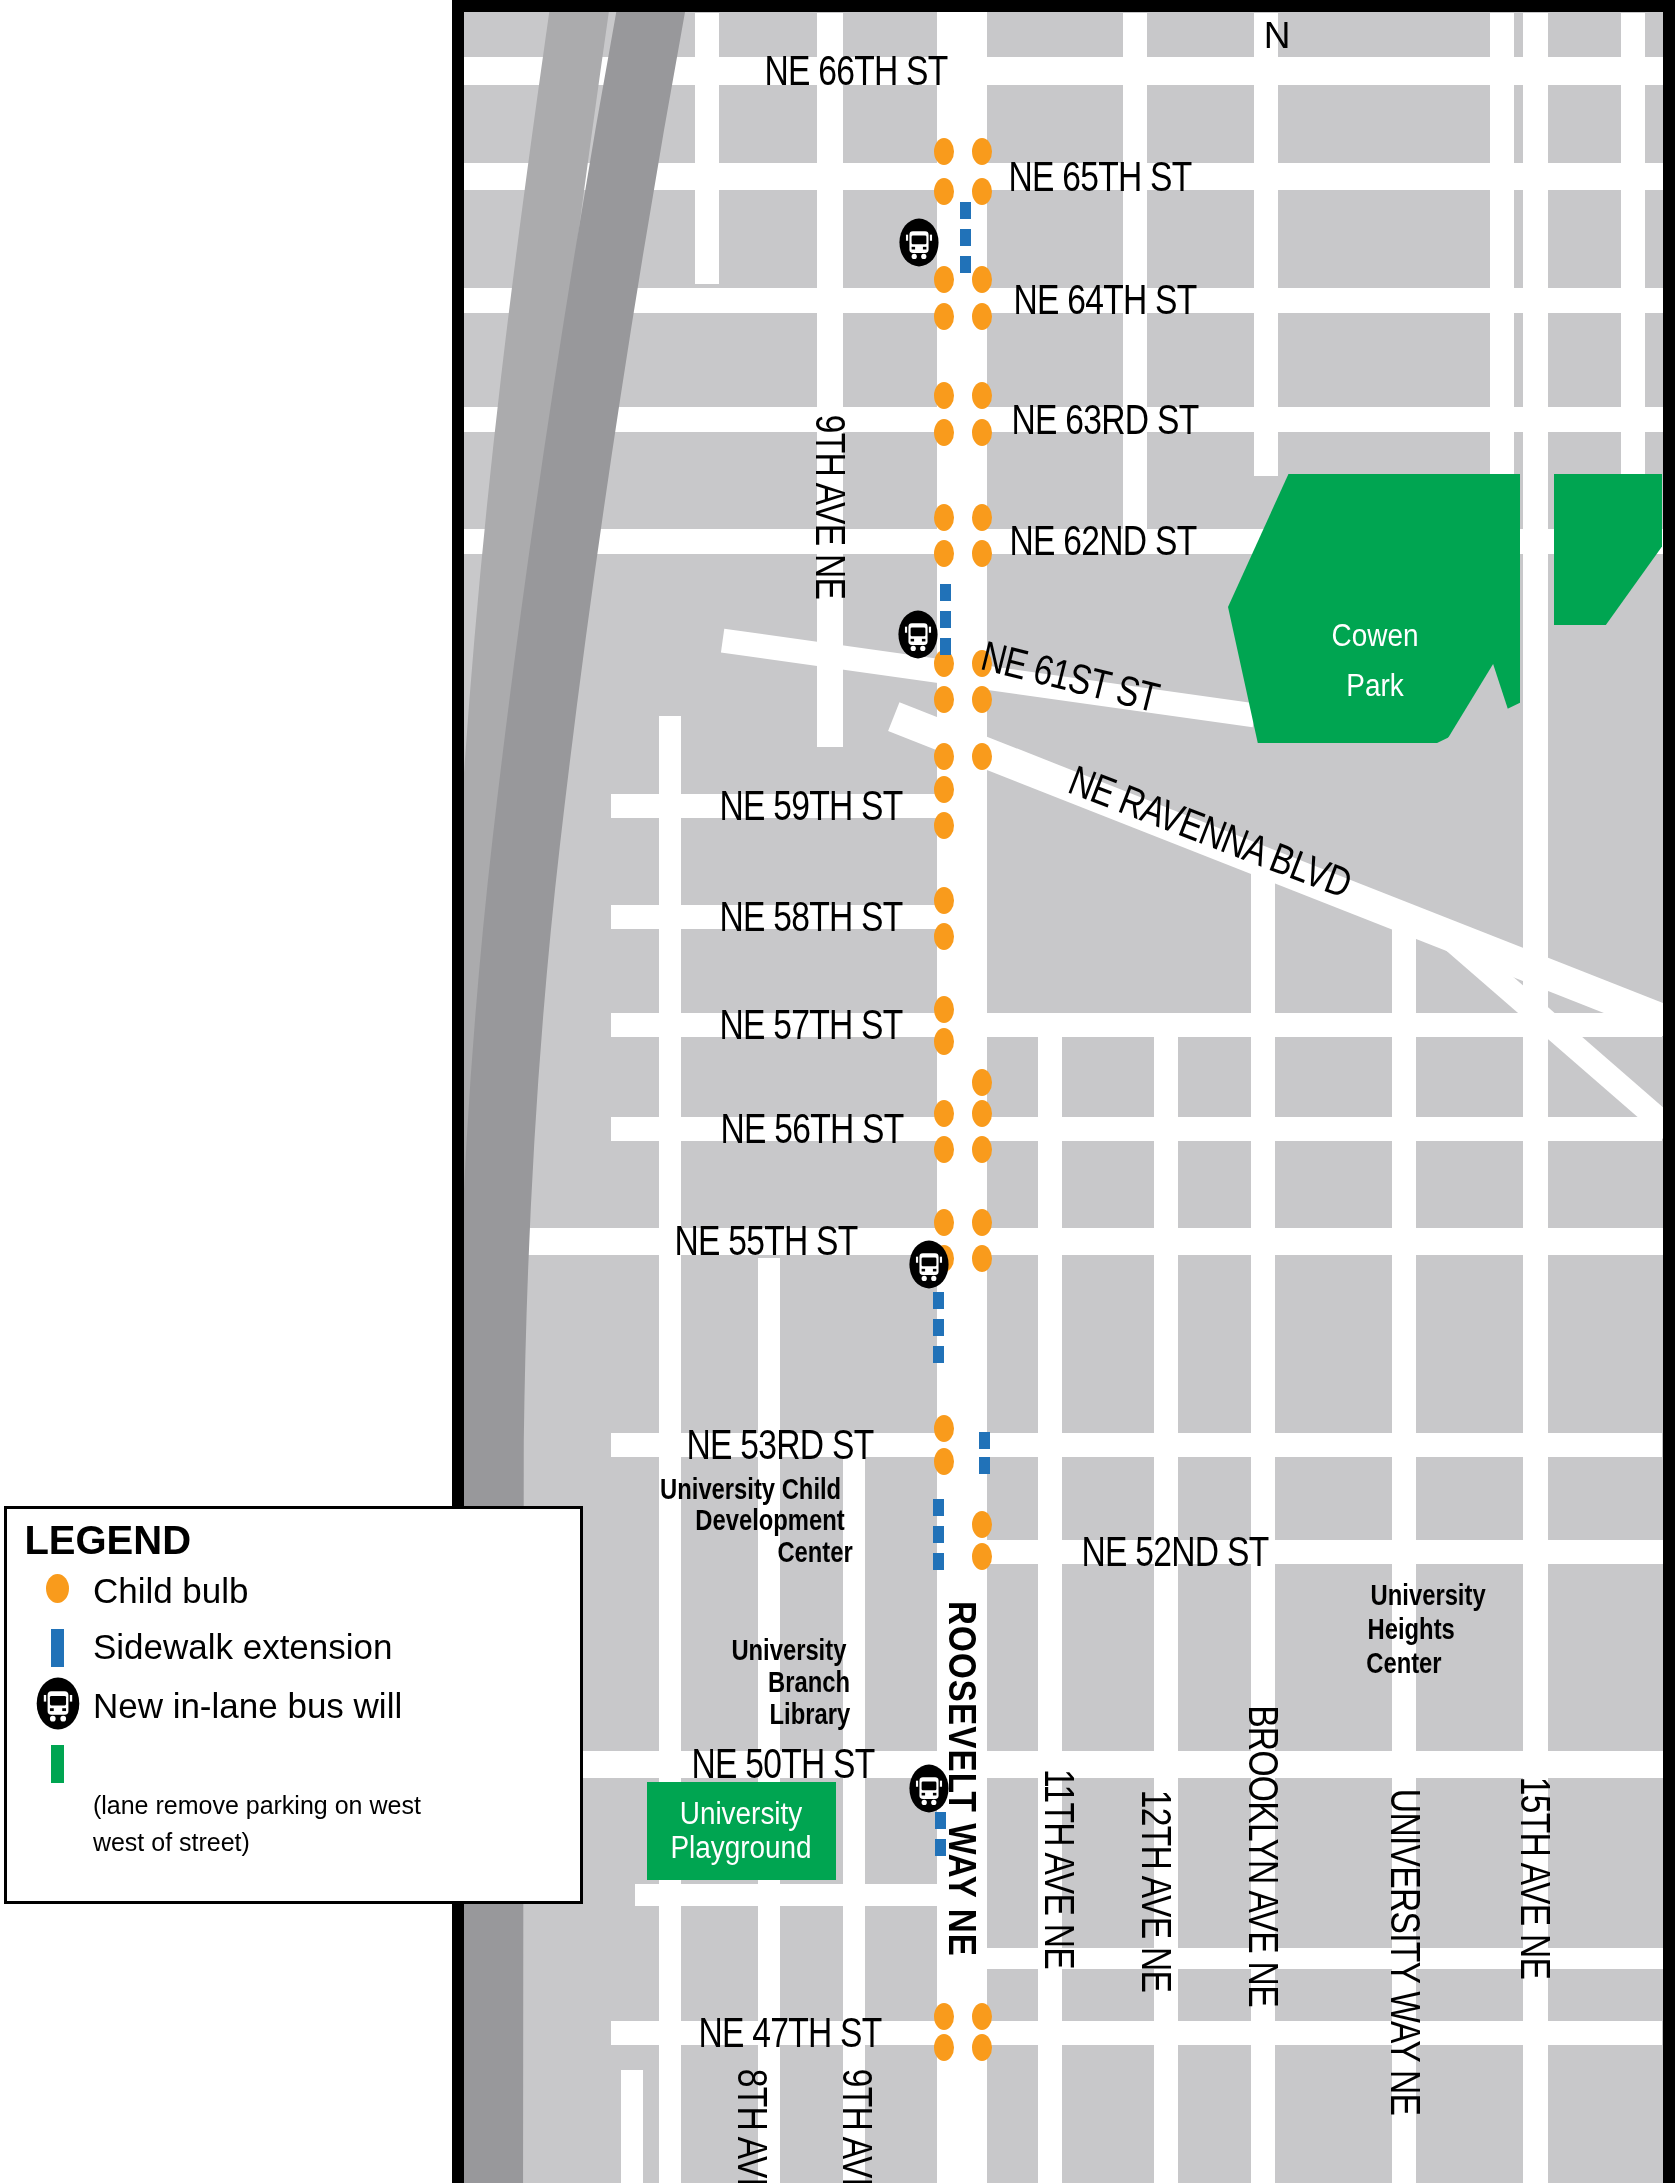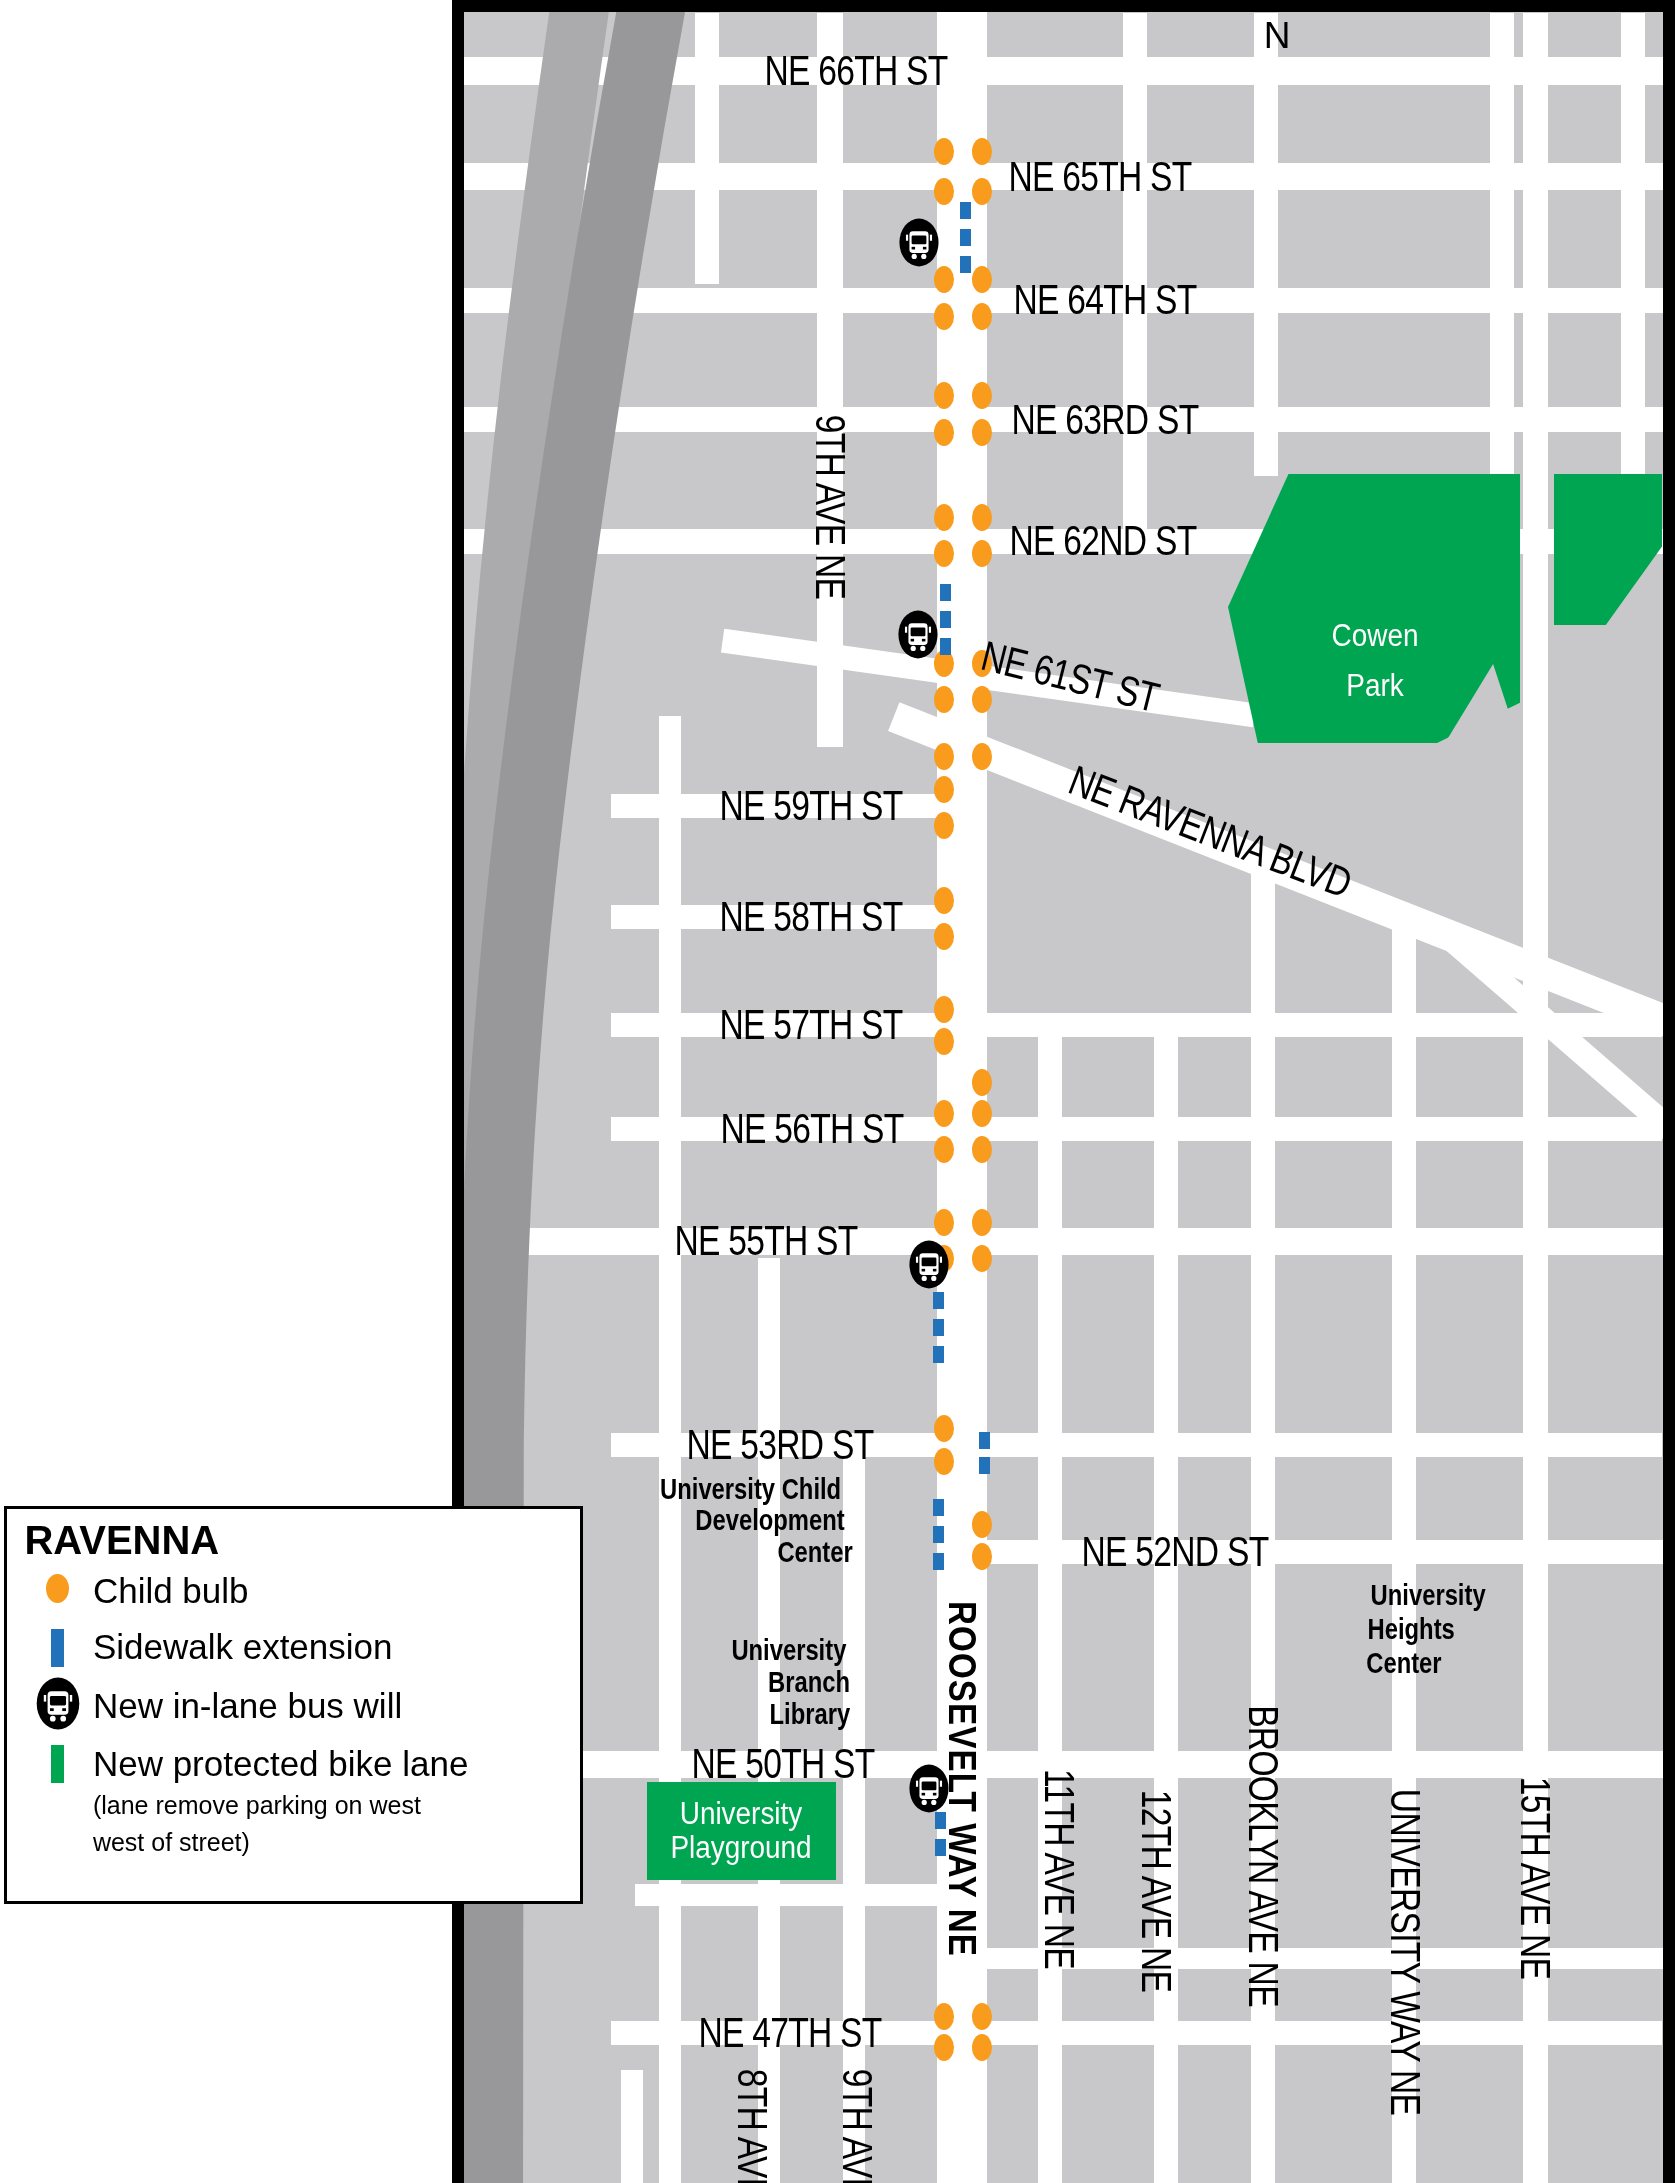--- a/index.html
+++ b/index.html
@@ -87,39 +87,38 @@
 
   
   <svg class="shield" width="105" height="111" viewBox="0 0 100 106">
     <path d="M50 3 C60 9 78 11 95 7 C97 40 90 78 50 103 C10 78 3 40 5 7 C22 11 40 9 50 3 Z" fill="#fff" stroke="#000" stroke-width="5"></path>
     <path d="M5.5 9 C22 13 40 11 50 5 C60 11 78 13 94.5 9 L93 27 C64 31 36 31 7 27 Z" fill="#000"></path>
     <text x="50" y="82" text-anchor="middle" font-size="56" font-weight="bold" font-family="Liberation Sans, sans-serif" fill="#000">5</text>
   </svg>
 
   
   <div class="legend">
-    <div class="leg-title">RAVENNA</div>
+    <div class="leg-title">LEGEND</div>
     <div class="leg-dot" style="background: rgb(249, 155, 28);"></div>
     <div class="leg-label" style="left:86px;top:82px;">Child bulb</div>
     <div class="leg-blue" style="background: rgb(33, 114, 184);"></div>
     <div class="leg-label" style="left:86px;top:138px;">Sidewalk extension</div>
     <svg class="leg-bus" width="44" height="53" viewBox="0 0 92 112">
       <ellipse cx="46" cy="56" rx="45" ry="55" fill="#000"></ellipse>
       <rect x="24" y="30" width="44" height="50" rx="8" fill="#fff"></rect>
       <rect x="29" y="40" width="34" height="20" rx="3" fill="#000"></rect>
       <rect x="29" y="66" width="8" height="6" fill="#000"></rect>
       <rect x="55" y="66" width="8" height="6" fill="#000"></rect>
       <circle cx="35" cy="88" r="6" fill="#fff"></circle>
         <circle cx="57" cy="88" r="6" fill="#fff"></circle>
       <rect x="16" y="38" width="5" height="14" fill="#fff"></rect>
         <rect x="71" y="38" width="5" height="14" fill="#fff"></rect>
     </svg>
     <div class="leg-label" style="left:86px;top:197px;">New in-lane bus will</div>
     <div class="leg-green" style="background: rgb(0, 165, 81);"></div>
-    <div class="leg-label" style="left:86px;top:255px;">New protected bike lane</div>
     <div class="leg-note" style="left:86px;top:296px;">(lane remove parking on west</div>
     <div class="leg-note" style="left:86px;top:333px;">west of street)</div>
   </div>
 
   
   
   
 
   
   

